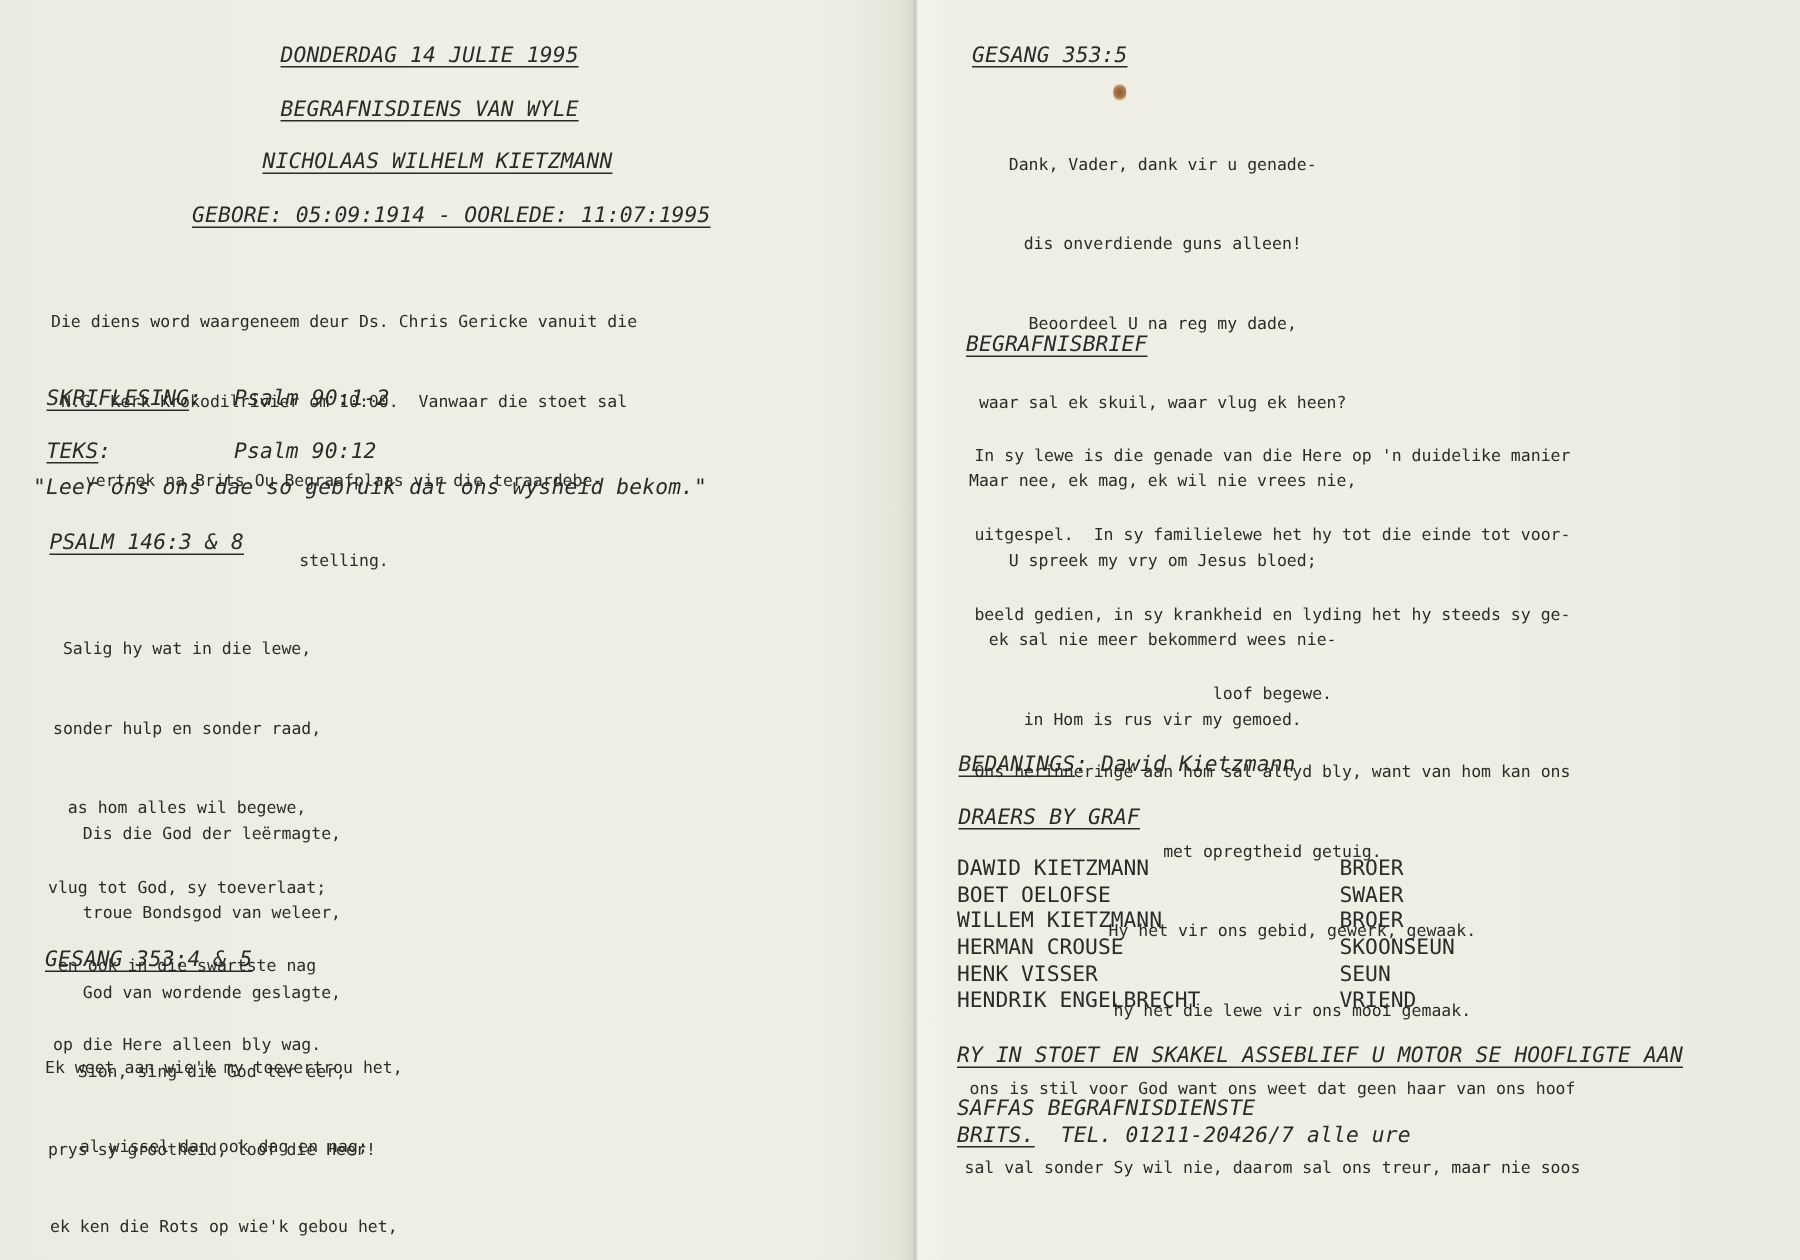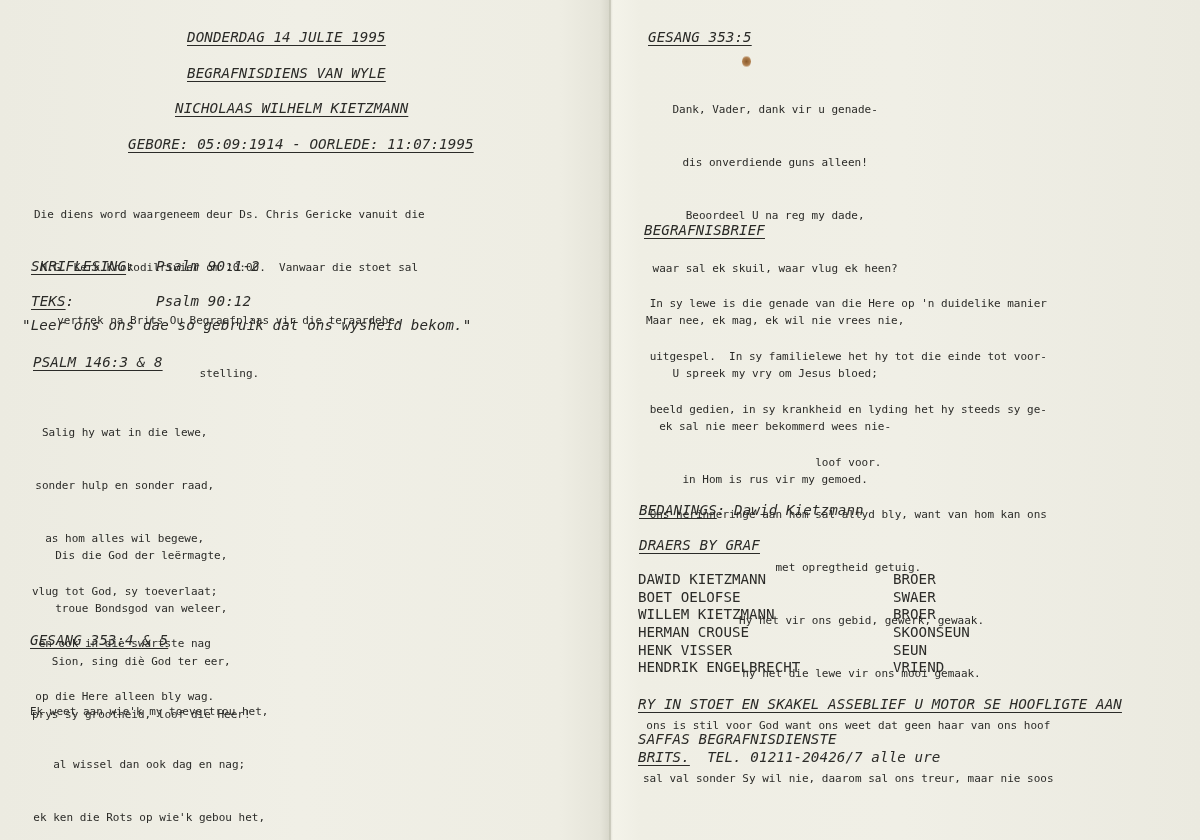--- a/index.html
+++ b/index.html
@@ -66,20 +66,21 @@
     <div>sonder hulp en sonder raad,</div>
     <div>as hom alles wil begewe,</div>
     <div>vlug tot God, sy toeverlaat;</div>
     <div>en ook in die swartste nag</div>
     <div>op die Here alleen bly wag.</div>
   </div>
 
   <div class="block" style="left:32px;top:512px;">
     <div>Dis die God der leërmagte,</div>
     <div>troue Bondsgod van weleer,</div>
+    <div>God van wordende geslagte,</div>
     <div>Sion, sing diè God ter eer,</div>
     <div>prys sy grootheid, loof die Heer!</div>
   </div>
 
   <span class="t u" style="left:30px;top:632px;">GESANG 353:4 &amp; 5</span>
 
   <div class="block" style="left:30px;top:668px;">
     <div>Ek weet aan wie'k my toevertrou het,</div>
     <div>al wissel dan ook dag en nag;</div>
     <div>ek ken die Rots op wie'k gebou het,</div>
@@ -104,21 +105,21 @@
     <div>ek sal nie meer bekommerd wees nie-</div>
     <div>in Hom is rus vir my gemoed.</div>
   </div>
 
   <span class="t u" style="left:644px;top:222px;">BEGRAFNISBRIEF</span>
 
   <div class="block" style="left:643px;top:260px;">
     <div>In sy lewe is die genade van die Here op 'n duidelike manier</div>
     <div>uitgespel.  In sy familielewe het hy tot die einde tot voor-</div>
     <div>beeld gedien, in sy krankheid en lyding het hy steeds sy ge-</div>
-    <div>loof voor.</div>
+    <div>loof begewe.</div>
     <div>Ons herinneringe aan hom sal altyd bly, want van hom kan ons</div>
     <div>met opregtheid getuig.</div>
     <div>    Hy het vir ons gebid, gewerk, gewaak.</div>
     <div>    hy het die lewe vir ons mooi gemaak.</div>
     <div>ons is stil voor God want ons weet dat geen haar van ons hoof</div>
     <div>sal val sonder Sy wil nie, daarom sal ons treur, maar nie soos</div>
     
     
   </div>
 

